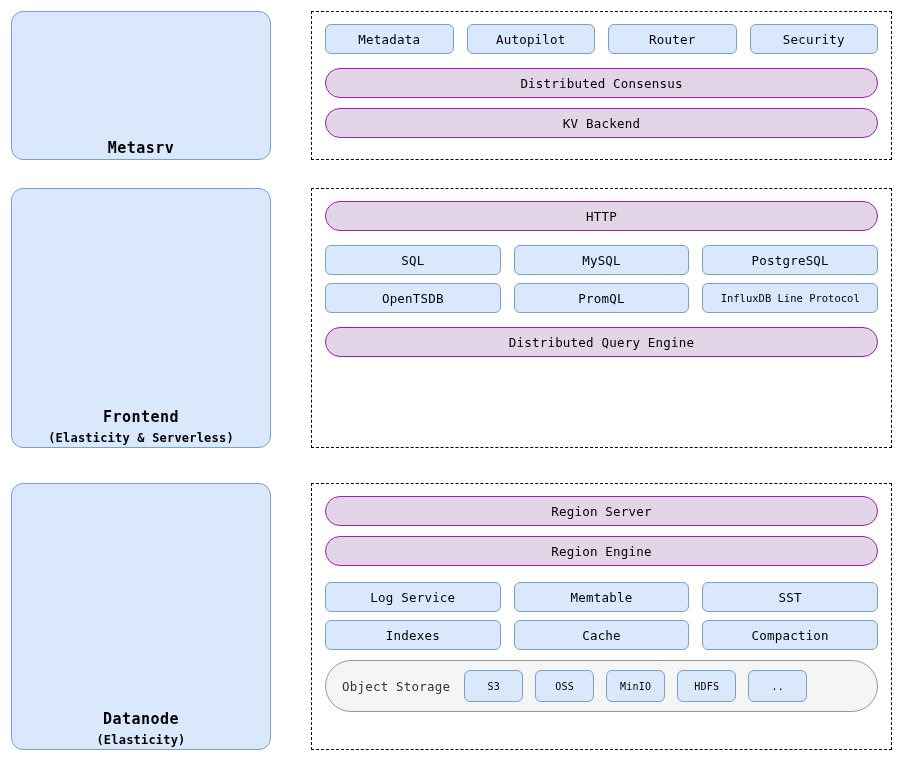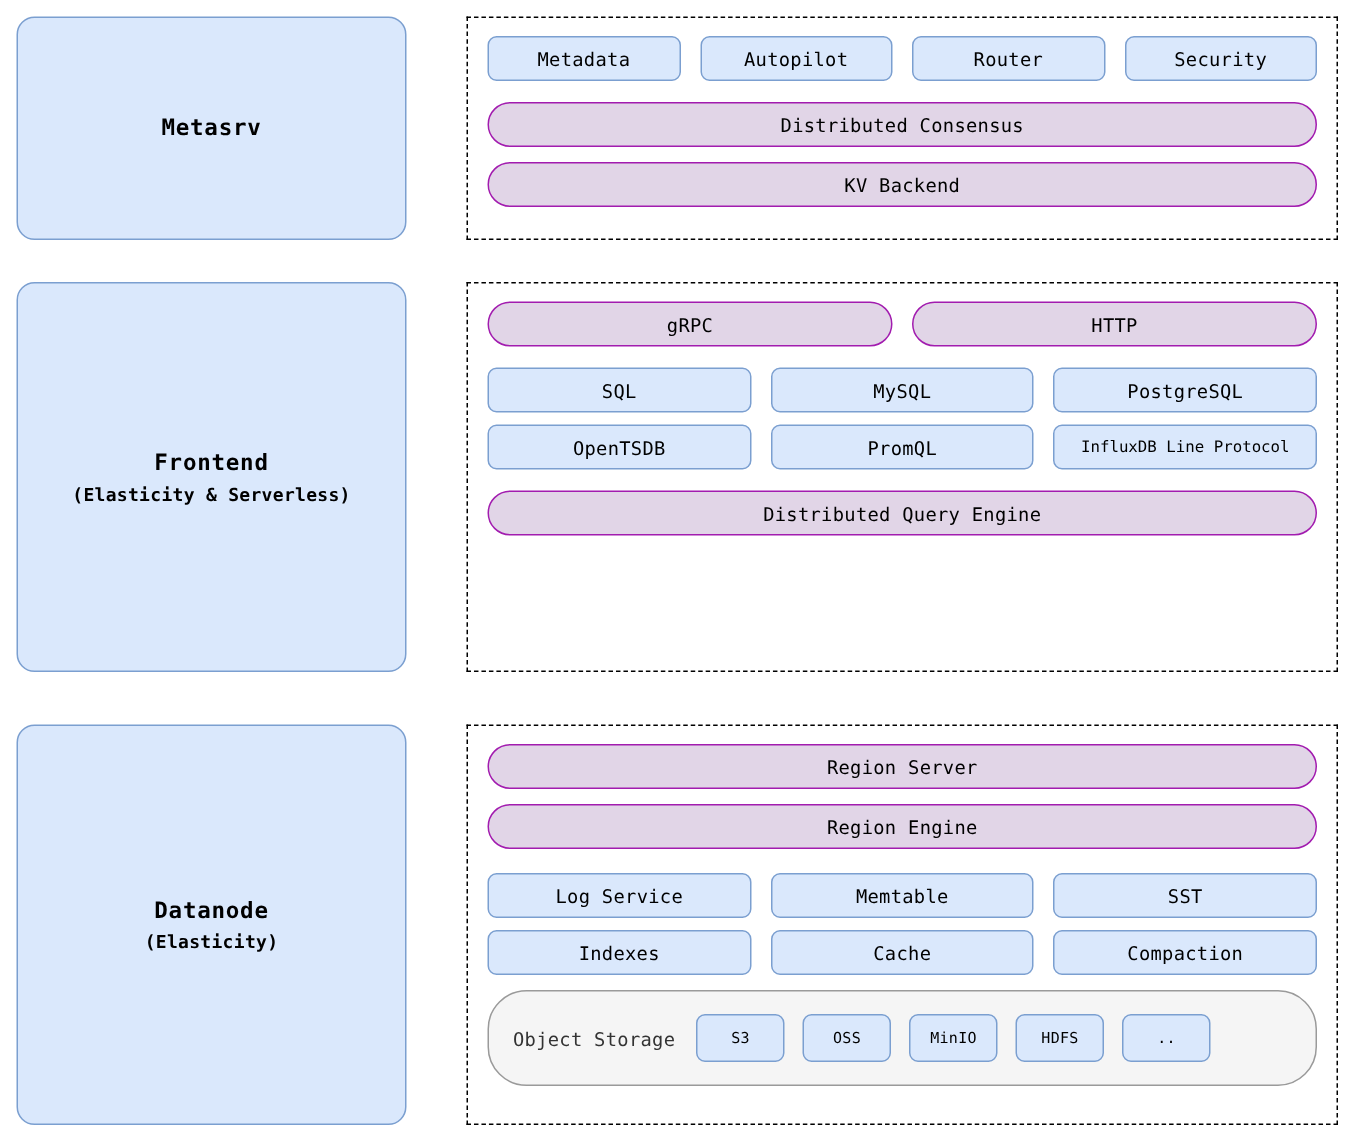--- a/index.html
+++ b/index.html
@@ -27,21 +27,21 @@
     position: absolute;
     left: 11px;
     width: 260px;
     background: #dae8fc;
     border: 1px solid #7b9fd0;
     border-radius: 12px;
     box-sizing: border-box;
     display: flex;
     flex-direction: column;
     align-items: center;
-    justify-content: center;
+    justify-content: flex-end;
     text-align: center;
   }
   .node-title {
     font-size: 15px;
     font-weight: bold;
     color: #000000;
     letter-spacing: 0.5px;
     line-height: 1.5;
   }
   .node-sub {
@@ -114,21 +114,21 @@
     box-sizing: border-box;
     white-space: nowrap;
     letter-spacing: 0.2px;
   }
 
   
   .storage-band {
     display: flex;
     align-items: center;
     gap: 12px;
-    height: 64px;
+    height: 52px;
     background: #f5f5f5;
     border: 1px solid #9a9a9a;
     border-radius: 26px;
     box-sizing: border-box;
     padding: 16px 16px;
     width: 100%;
   }
   .storage-label {
     font-size: 12.5px;
     color: #333333;
@@ -187,21 +187,20 @@
       <div class="pill">Distributed Consensus</div>
     </div>
     <div class="gap-10"></div>
     <div class="row">
       <div class="pill">KV Backend</div>
     </div>
   </div>
 
   <div class="panel" id="panel-frontend">
     <div class="row">
-      <div class="pill">gRPC</div>
       <div class="pill">HTTP</div>
     </div>
     <div class="gap-14"></div>
     <div class="row">
       <div class="chip">SQL</div>
       <div class="chip">MySQL</div>
       <div class="chip">PostgreSQL</div>
     </div>
     <div class="gap-8"></div>
     <div class="row">

